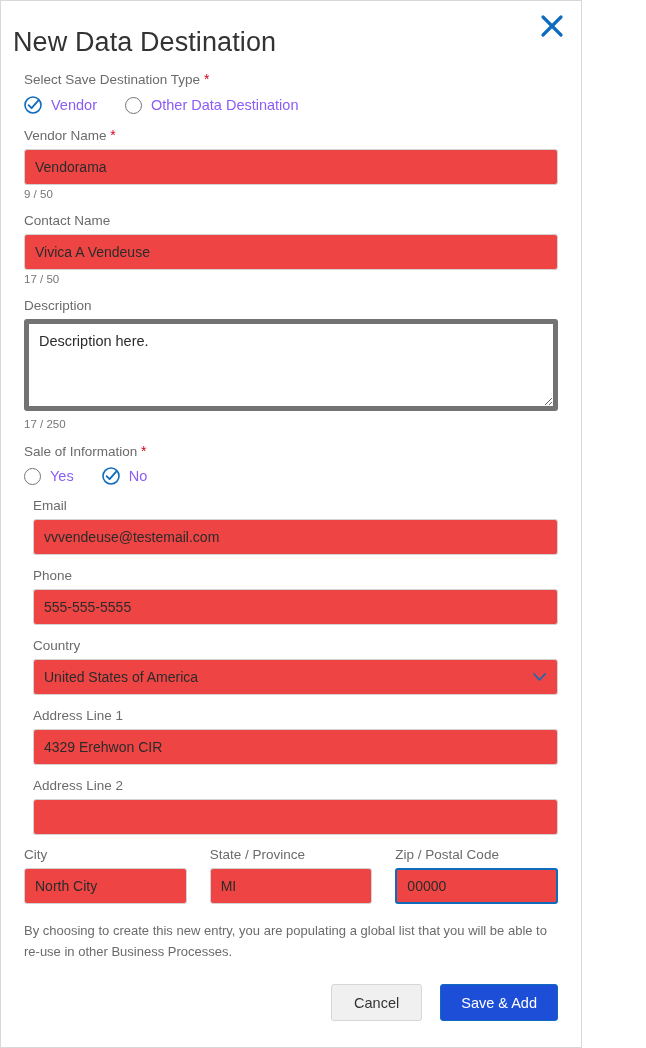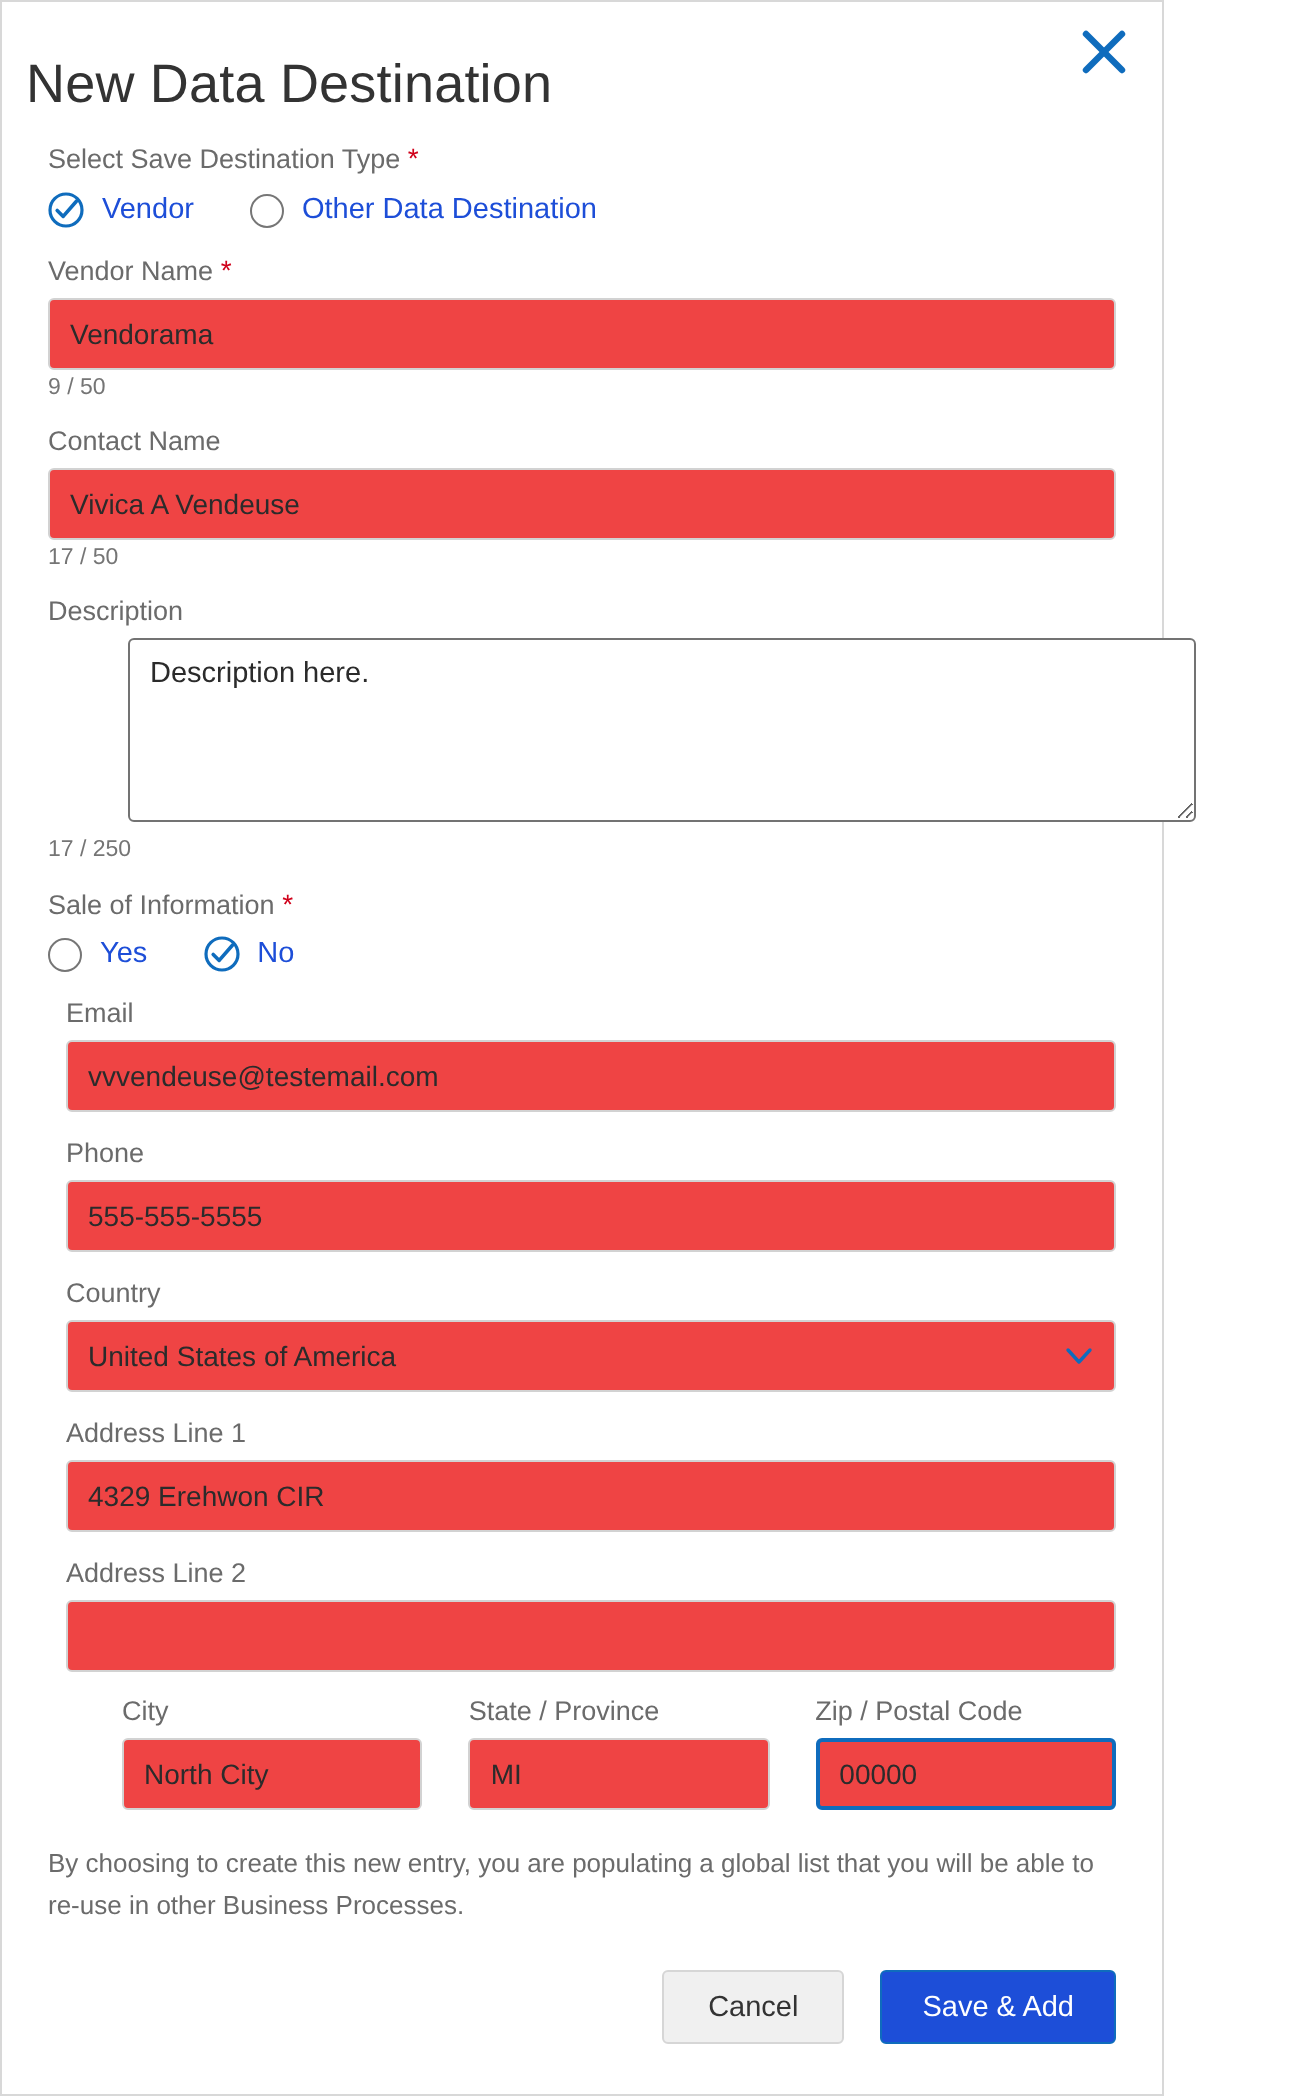--- a/index.html
+++ b/index.html
@@ -65,21 +65,21 @@
     margin-bottom: 4px;
   }
   .radio-opt {
     display: flex;
     align-items: center;
     margin-right: 28px;
     cursor: pointer;
   }
   .radio-opt .lbl {
     font-size: 14.5px;
-    color: #1d4ed8;
+    color: #8b5cf6;
     margin-left: 9px;
   }
   .ring {
     width: 17px; height: 17px;
     border-radius: 50%;
     border: 1.6px solid #767676;
     background: #fff;
     display: inline-block;
   }
   .checkmark-circle { display: block; }
@@ -95,29 +95,28 @@
     color: #2b2b2b;
     font-family: "Liberation Sans", sans-serif;
     outline: none;
   }
   .text-input.focused {
     border: 2px solid #0f6cbd;
   }
   textarea.text-area {
     width: 100%;
     height: 92px;
-    border: 1px solid #737373;
+    border: 5px solid #737373;
     border-radius: 3px;
     padding: 9px 10px;
     font-size: 14.5px;
     color: #2b2b2b;
     font-family: "Liberation Sans", sans-serif;
     resize: vertical;
     outline: none;
-    margin-left: 40px;
   }
   .counter {
     text-align: left;
     font-size: 11.5px;
     color: #757575;
     margin-top: 3px;
   }
 
   .indent {
     padding-left: 9px;
@@ -130,21 +129,20 @@
     position: absolute;
     right: 11px;
     top: 11px;
     pointer-events: none;
   }
 
   .triple {
     display: flex;
     gap: 23px;
     margin-top: 12px;
-    margin-left: 37px;
   }
   .triple .col { flex: 1; }
   .triple .col .field-label { margin-top: 0; }
 
   .note {
     font-size: 13px;
     color: #6b6b6b;
     line-height: 21px;
     margin-top: 16px;
     padding: 0 4px 0 0;

